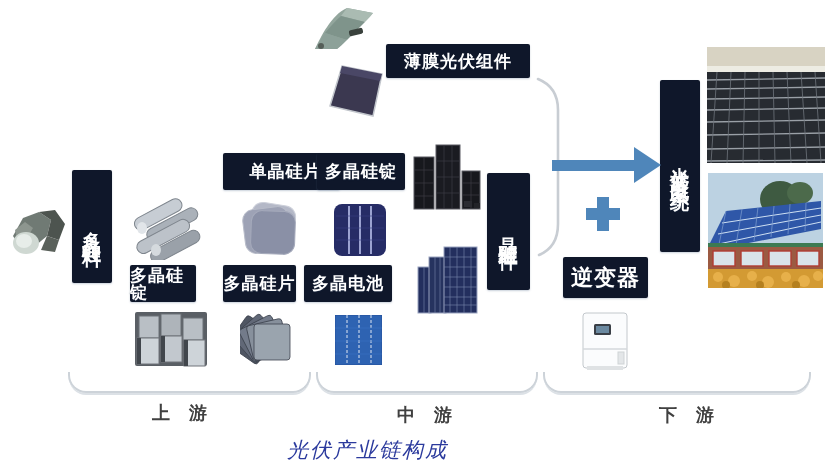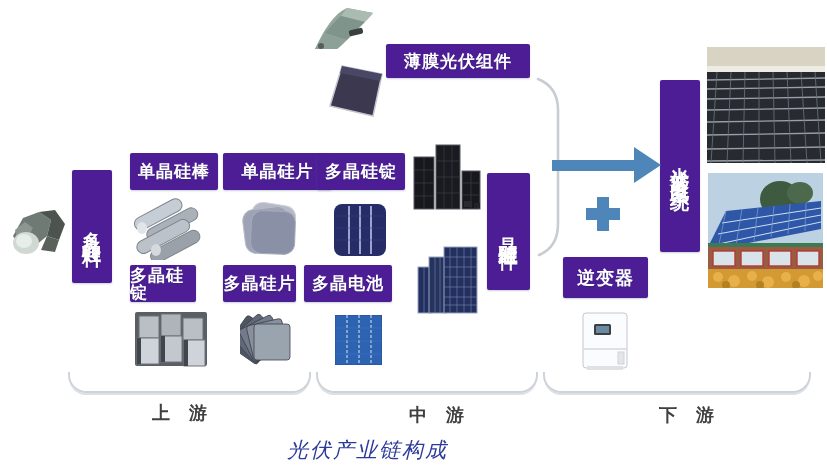--- a/index.html
+++ b/index.html
@@ -1,21 +1,21 @@
 <!DOCTYPE html>
 <html><head>
 <meta charset="utf-8">
 <style>
   html,body{margin:0;padding:0;background:#fff;}
   #canvas{
     position:relative;width:827px;height:465px;background:#ffffff;
     font-family:"Liberation Sans",sans-serif;overflow:hidden;
   }
   .lbox{
-    position:absolute;background:#4c1d95;color:#fff;
+    position:absolute;background:#0f172a;color:#fff;
     display:flex;align-items:center;justify-content:center;
     font-weight:bold;font-size:17px;letter-spacing:1px;line-height:1;
     border-radius:2px;text-shadow:0 1px 1px rgba(25,45,75,.35);
     box-shadow:0 1px 2px rgba(100,120,150,.35);
   }
   .vbox{
     writing-mode:vertical-rl;text-orientation:upright;
     font-size:19px;letter-spacing:5px;
   }
   .photo{position:absolute;line-height:0;}
@@ -45,37 +45,36 @@
   }
   svg{display:block;}
 </style>
 </head>
 <body>
 
 <div id="canvas">
 
   <div class="lbox vbox" style="left:72px;top:170px;width:40px;height:113px;">多晶硅料</div>
 
-  <div class="lbox" style="left:130px;top:153px;width:88px;height:37px;">单晶硅棒</div>
-
-  <div class="lbox" style="left:223px;top:153px;width:109px;height:37px;">单晶硅片</div>
+
+  <div class="lbox" style="left:223px;top:153px;width:109px;height:37px;padding-left:8px;">单晶硅片</div>
 
   <div class="lbox" style="left:130px;top:265px;width:66px;height:37px;">多晶硅锭</div>
 
   <div class="lbox" style="left:223px;top:265px;width:73px;height:37px;">多晶硅片</div>
 
   <div class="lbox" style="left:317px;top:153px;width:88px;height:37px;">多晶硅锭</div>
 
   <div class="lbox" style="left:304px;top:265px;width:88px;height:37px;">多晶电池</div>
 
   <div class="lbox" style="left:386px;top:44px;width:144px;height:34px;">薄膜光伏组件</div>
 
   <div class="lbox vbox" style="left:487px;top:173px;width:43px;height:117px;">晶硅组件</div>
 
-  <div class="lbox" style="left:563px;top:257px;width:85px;height:41px;font-size:18px;">逆变器</div>
+  <div class="lbox" style="left:563px;top:257px;width:85px;height:41px;font-size:22px;">逆变器</div>
 
   <div class="lbox vbox" style="left:660px;top:80px;width:40px;height:172px;">光伏发电系统</div>
 
   <div class="photo" style="left:534px;top:76px;">
     <svg width="28" height="182" viewBox="0 0 28 182">
       <path d="M4,3 Q24,11 24,34 L24,148 Q24,171 5,179" fill="none" stroke="#c8cdd3" stroke-width="2.6" stroke-linecap="round"></path>
     </svg>
   </div>
 
   <div class="arrow-body"></div>
@@ -332,18 +331,18 @@
       <rect x="36" y="40" width="6" height="12" fill="#e3e6e8" stroke="#cfd3d6"></rect>
       <rect x="5" y="54" width="36" height="4" fill="#dfe2e4"></rect>
     </svg>
   </div>
 
   <div class="brace-bottom" style="left:68px;top:372px;width:239px;"></div>
   <div class="brace-bottom" style="left:316px;top:372px;width:218px;"></div>
   <div class="brace-bottom" style="left:543px;top:372px;width:264px;"></div>
 
   <div class="stage" style="left:103px;top:401px;">上 游</div>
-  <div class="stage" style="left:360px;top:403px;">中 游</div>
+  <div class="stage" style="left:348px;top:403px;">中 游</div>
   <div class="stage" style="left:610px;top:403px;">下 游</div>
 
   <div class="caption">光伏产业链构成</div>
 
 </div>
 
 </body></html>

